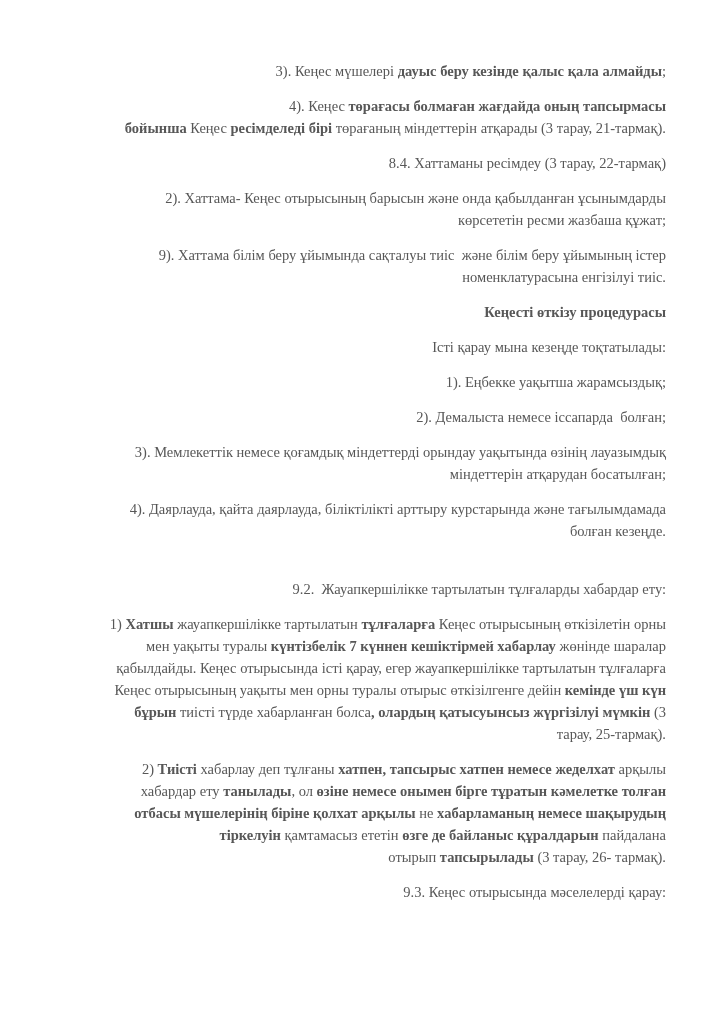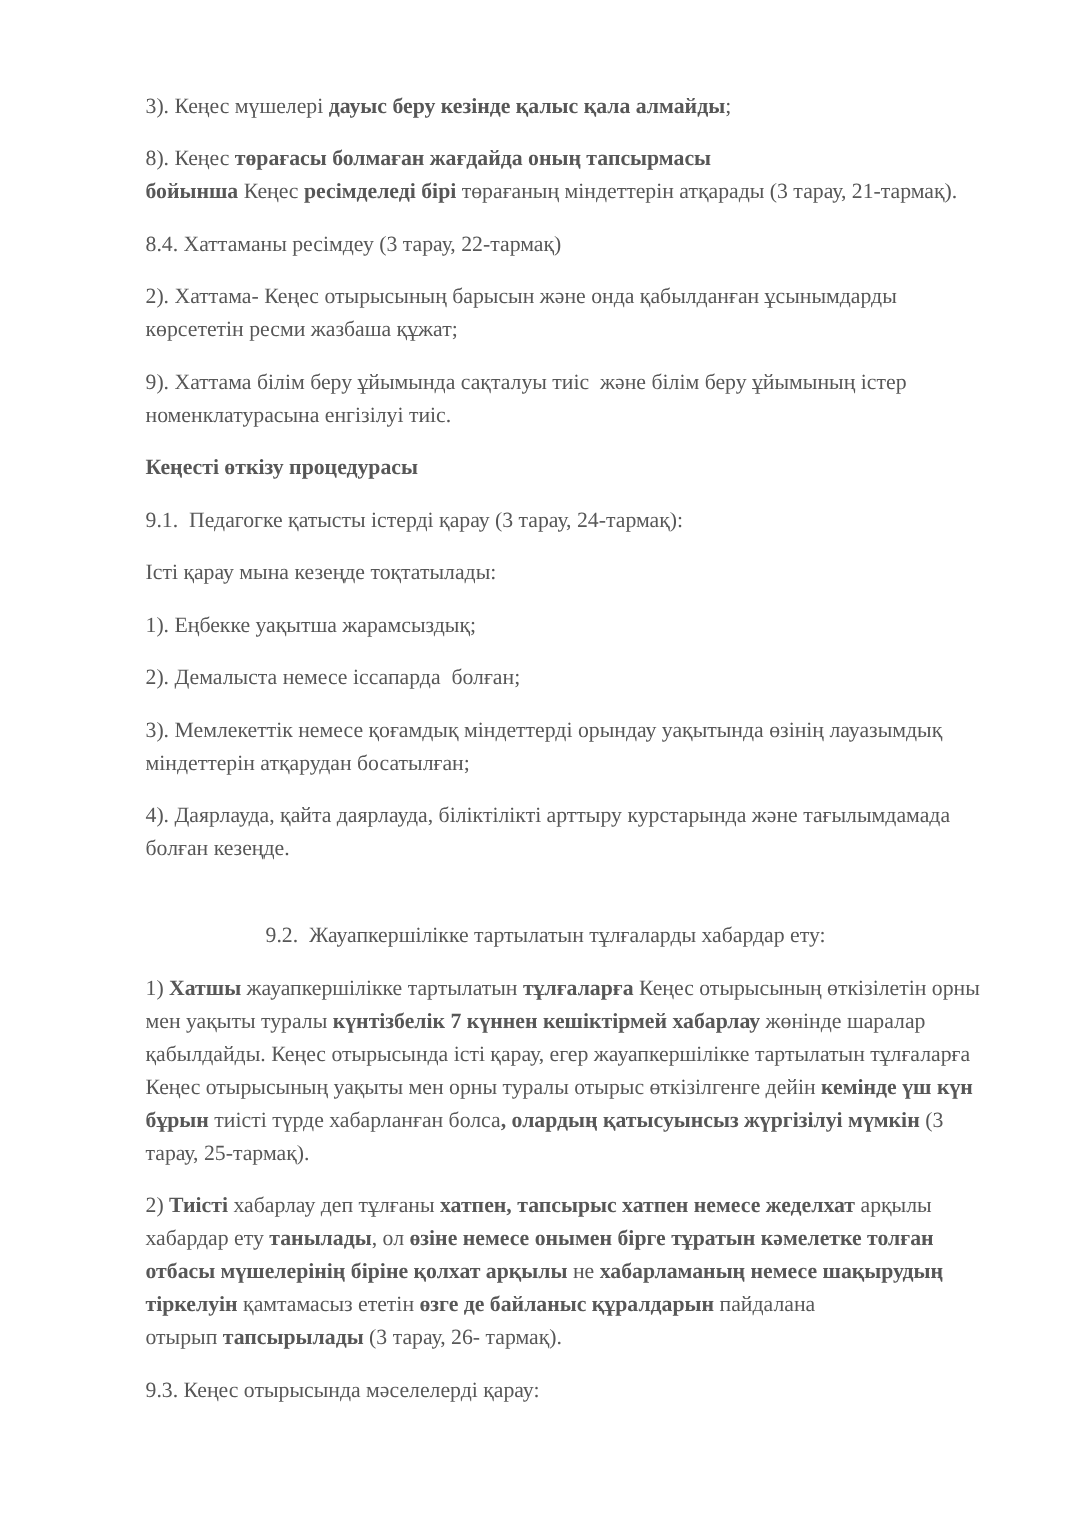--- a/index.html
+++ b/index.html
@@ -16,41 +16,40 @@
     padding: 60px 58px 40px 97px;
     overflow: hidden;
     font-family: "Liberation Serif", "DejaVu Serif", serif;
     font-size: 14.5px;
     line-height: 22px;
     color: #575757;
   }
   .para {
     margin: 0 0 13px 0;
     white-space: pre-wrap;
-    text-align: left;
+    text-align: right;
   }
   .para .b { font-weight: bold; }
   .heading {
-    text-align: left;
+    text-align: right;
     font-weight: bold;
   }
   .indent { margin-left: 80px; }
   .gap-before { margin-top: 36px; }
 </style>
 </head>
 <body>
 
 <div class="page">
   <p class="para"><span>3). Кеңес мүшелері </span><span class="b">дауыс беру кезінде қалыс қала алмайды</span><span>;</span></p>
-  <p class="para"><span>8). Кеңес </span><span class="b">төрағасы болмаған жағдайда оның тапсырмасы</span><br><span class="b">бойынша</span><span> Кеңес </span><span class="b">ресімделеді бірі</span><span> төрағаның міндеттерін атқарады (3 тарау, 21-тармақ).</span></p>
+  <p class="para"><span>4). Кеңес </span><span class="b">төрағасы болмаған жағдайда оның тапсырмасы</span><br><span class="b">бойынша</span><span> Кеңес </span><span class="b">ресімделеді бірі</span><span> төрағаның міндеттерін атқарады (3 тарау, 21-тармақ).</span></p>
   <p class="para"><span>8.4. Хаттаманы ресімдеу (3 тарау, 22-тармақ)</span></p>
   <p class="para"><span>2). Хаттама- Кеңес отырысының барысын және онда қабылданған ұсынымдарды көрсететін ресми жазбаша құжат;</span></p>
   <p class="para"><span>9). Хаттама білім беру ұйымында сақталуы тиіс  және білім беру ұйымының істер номенклатурасына енгізілуі тиіс.</span></p>
   <p class="para heading">Кеңесті өткізу процедурасы</p>
-  <p class="para"><span>9.1.  Педагогке қатысты істерді қарау (3 тарау, 24-тармақ):</span></p>
   <p class="para"><span>Істі қарау мына кезеңде тоқтатылады:</span></p>
   <p class="para"><span>1). Еңбекке уақытша жарамсыздық;</span></p>
   <p class="para"><span>2). Демалыста немесе іссапарда  болған;</span></p>
   <p class="para"><span>3). Мемлекеттік немесе қоғамдық міндеттерді орындау уақытында өзінің лауазымдық міндеттерін атқарудан босатылған;</span></p>
   <p class="para"><span>4). Даярлауда, қайта даярлауда, біліктілікті арттыру курстарында және тағылымдамада болған кезеңде.</span></p>
   <p class="para indent gap-before"><span>9.2.  Жауапкершілікке тартылатын тұлғаларды хабардар ету:</span></p>
   <p class="para"><span>1) </span><span class="b">Хатшы</span><span> жауапкершілікке тартылатын </span><span class="b">тұлғаларға</span><span> Кеңес отырысының өткізілетін орны мен уақыты туралы </span><span class="b">күнтізбелік 7 күннен кешіктірмей хабарлау</span><span> жөнінде шаралар қабылдайды. Кеңес отырысында істі қарау, егер жауапкершілікке тартылатын тұлғаларға Кеңес отырысының уақыты мен орны туралы отырыс өткізілгенге дейін </span><span class="b">кемінде үш күн бұрын</span><span> тиісті түрде хабарланған болса</span><span class="b">, олардың қатысуынсыз жүргізілуі мүмкін</span><span> (3 тарау, 25-тармақ).</span></p>
   <p class="para"><span>2) </span><span class="b">Тиісті</span><span> хабарлау деп тұлғаны </span><span class="b">хатпен, тапсырыс хатпен немесе жеделхат</span><span> арқылы хабардар ету </span><span class="b">танылады</span><span>, ол </span><span class="b">өзіне немесе онымен бірге тұратын кәмелетке толған отбасы мүшелерінің біріне қолхат арқылы</span><span> не </span><span class="b">хабарламаның немесе шақырудың тіркелуін</span><span> қамтамасыз ететін </span><span class="b">өзге де байланыс құралдарын</span><span> пайдалана</span><br><span>отырып </span><span class="b">тапсырылады</span><span> (3 тарау, 26- тармақ).</span></p>
   <p class="para"><span>9.3. Кеңес отырысында мәселелерді қарау:</span></p>
 </div>

